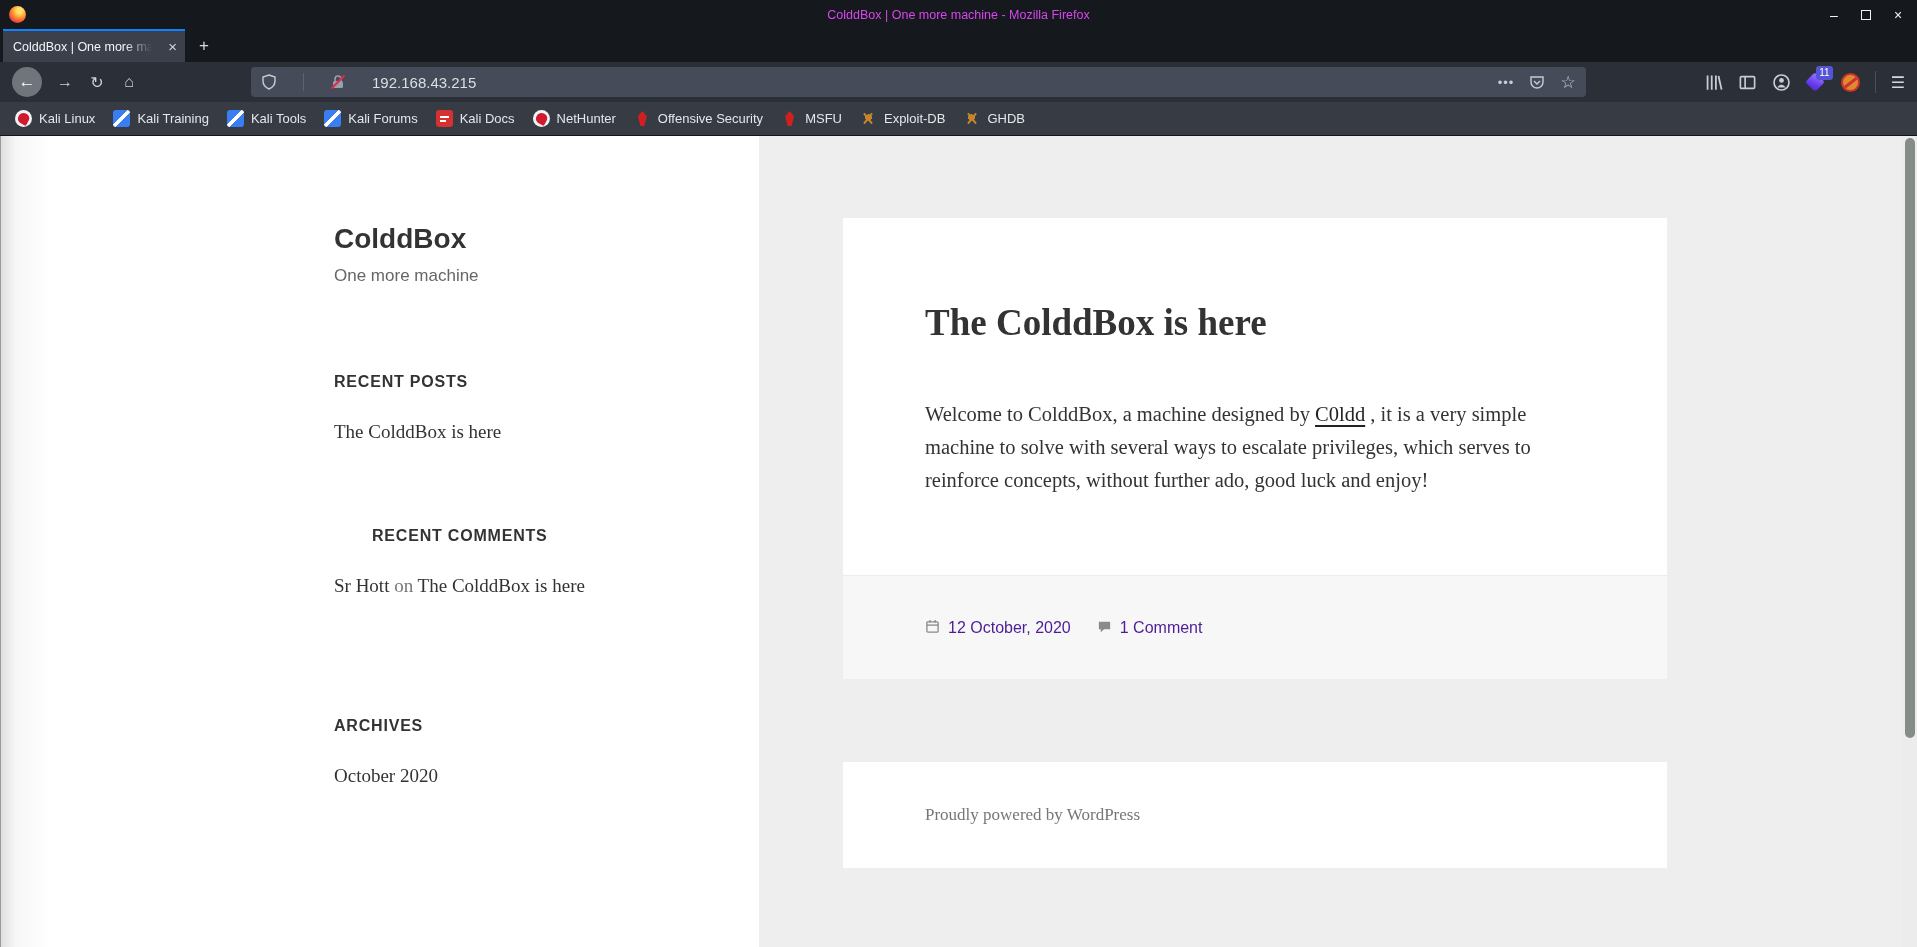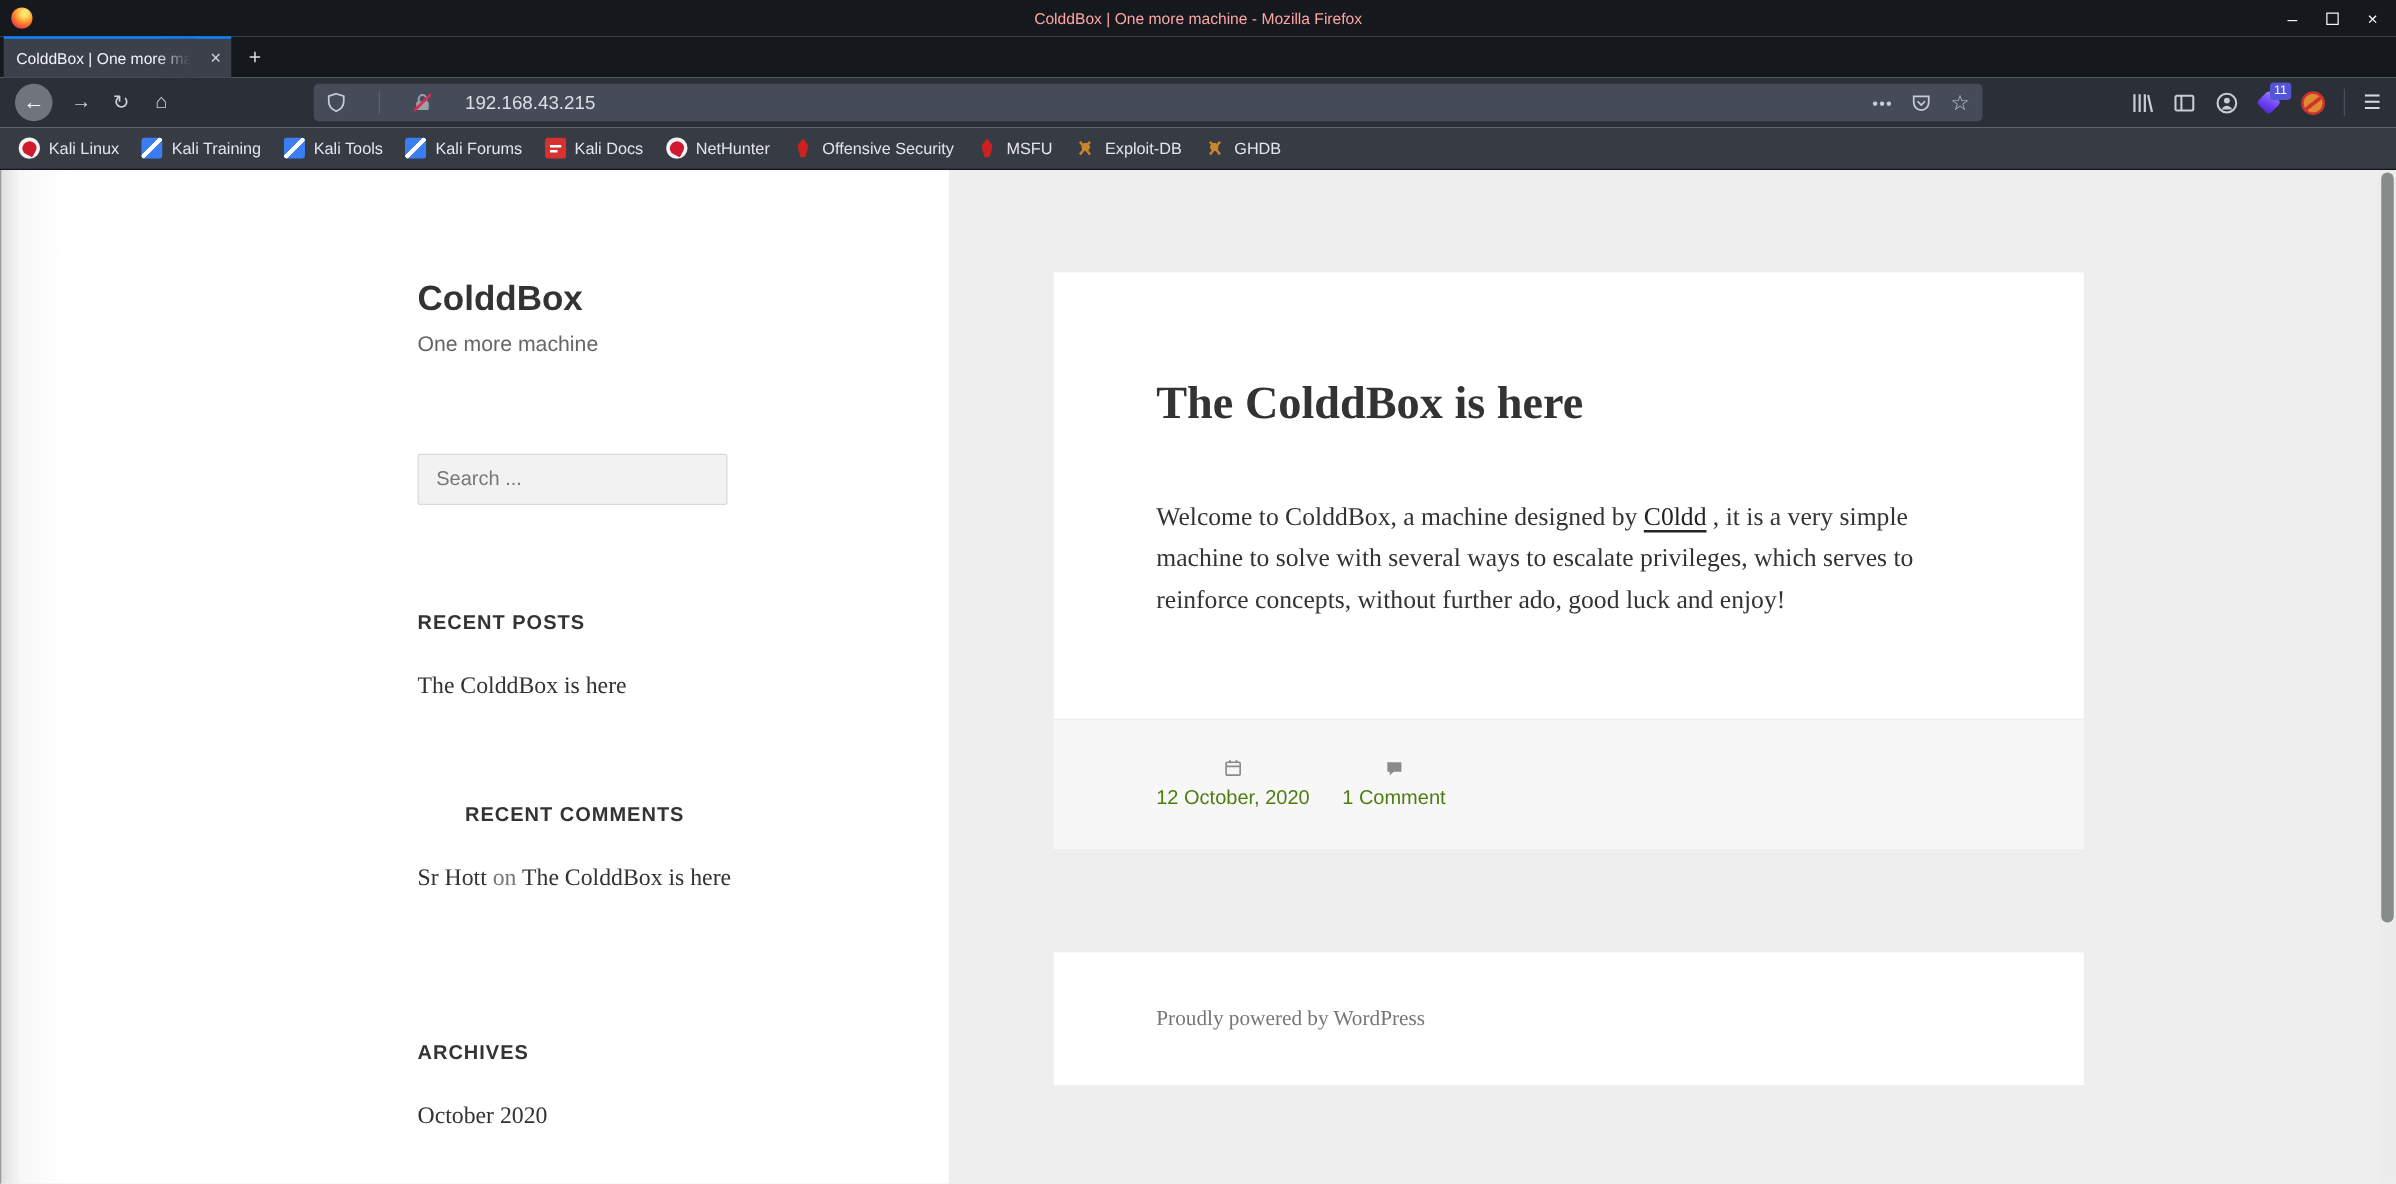--- a/index.html
+++ b/index.html
@@ -4,21 +4,21 @@
 <style>
   * { margin:0; padding:0; box-sizing:border-box; }
   html,body { width:1917px; height:947px; overflow:hidden; background:#eee;
     font-family:"Liberation Sans", sans-serif; }
 
   
   .titlebar { height:29px; background:#15181d; position:relative;
     display:flex; align-items:center; justify-content:center; }
   .ff-logo { position:absolute; left:9px; top:6px; width:17px; height:17px; border-radius:50%;
     background:radial-gradient(circle at 62% 28%, #ffe26b 0 16%, #ff9a2e 42%, #f24f3c 68%, #b5256e 100%); }
-  .win-title { font-size:12.5px; color:#fca5a5; }
+  .win-title { font-size:12.5px; color:#d946ef; }
   .win-controls { position:absolute; right:12px; top:0; height:29px; display:flex; align-items:center; gap:20px; }
   .win-btn { color:#f3f4f6; font-size:14px; line-height:14px; width:14px; text-align:center; cursor:default; }
   .win-max { width:10px; height:10px; border:1.6px solid #f3f4f6; }
 
   .tabstrip { height:33px; background:#15181d; display:flex; align-items:stretch; }
   .tab { width:182px; margin-left:3px; background:#3b404a; border-top:2px solid #0a84ff;
     display:flex; align-items:center; position:relative; padding:0 8px 0 10px; }
   .tab-label { font-size:12.5px; color:#f2f4f7; white-space:nowrap; overflow:hidden; width:140px; }
   .tab-fade { position:absolute; right:28px; top:0; width:32px; height:100%;
     background:linear-gradient(to right, rgba(59,64,74,0), #3b404a 85%); }
@@ -99,22 +99,22 @@
   .main { flex:1; padding:82px 0 0 84px; }
   .post-card { width:824px; background:#fff; }
   .post-body { padding:82px 82px 78px 82px; }
   .post-title { font-family:"Liberation Serif", serif; font-size:37px; line-height:46px;
     font-weight:bold; color:#333; }
   .post-text { margin-top:52px; font-family:"Liberation Serif", serif; font-size:20.5px;
     line-height:33px; color:#333; width:662px; }
   .post-text a { color:#222; text-decoration:underline; text-underline-offset:4px; }
   .post-footer { height:104px; background:#f7f7f7; border-top:1px solid #ececec;
     display:flex; align-items:center; padding:0 82px; gap:26px; }
-  .meta-item { display:flex; align-items:center; gap:8px; color:#4d7c0f; font-size:16px;
-    text-decoration:none;flex-direction:column; }
+  .meta-item { display:flex; gap:8px; color:#4c1d95; font-size:16px;
+    text-decoration:none; }
   .meta-item svg { width:15px; height:15px; }
 
   .footer-card { width:824px; height:106px; background:#fff; margin-top:83px;
     display:flex; align-items:center; padding:0 82px; }
   .powered { font-family:"Liberation Serif", serif; font-size:17px; color:#767676; text-decoration:none; }
 
   .scrollbar { position:absolute; right:0; top:0; width:14px; height:811px; background:#ececec; }
   .scroll-thumb { position:absolute; left:2px; top:2px; width:10px; height:600px;
     background:#868c87; border-radius:5px; }
 </style>
@@ -231,21 +231,20 @@
     <span class="ic ic-bug"></span>
     <span class="bm-label">GHDB</span>
   </div>
 </div>
 
 <div class="page">
 
   <aside class="sidebar">
     <div class="site-title">ColddBox</div>
     <div class="site-desc">One more machine</div>
-    <input class="search-input" type="text" placeholder="Search ..." style="">
 
     <div class="widget-title wt-posts">RECENT POSTS</div>
     <a href="#" class="widget-link">The ColddBox is here</a>
 
     <div class="widget-title wt-comments">RECENT COMMENTS</div>
     <div class="comment-line">
       <a href="#">Sr Hott</a>
       <span class="on">on</span>
       <a href="#">The ColddBox is here</a>
     </div>

